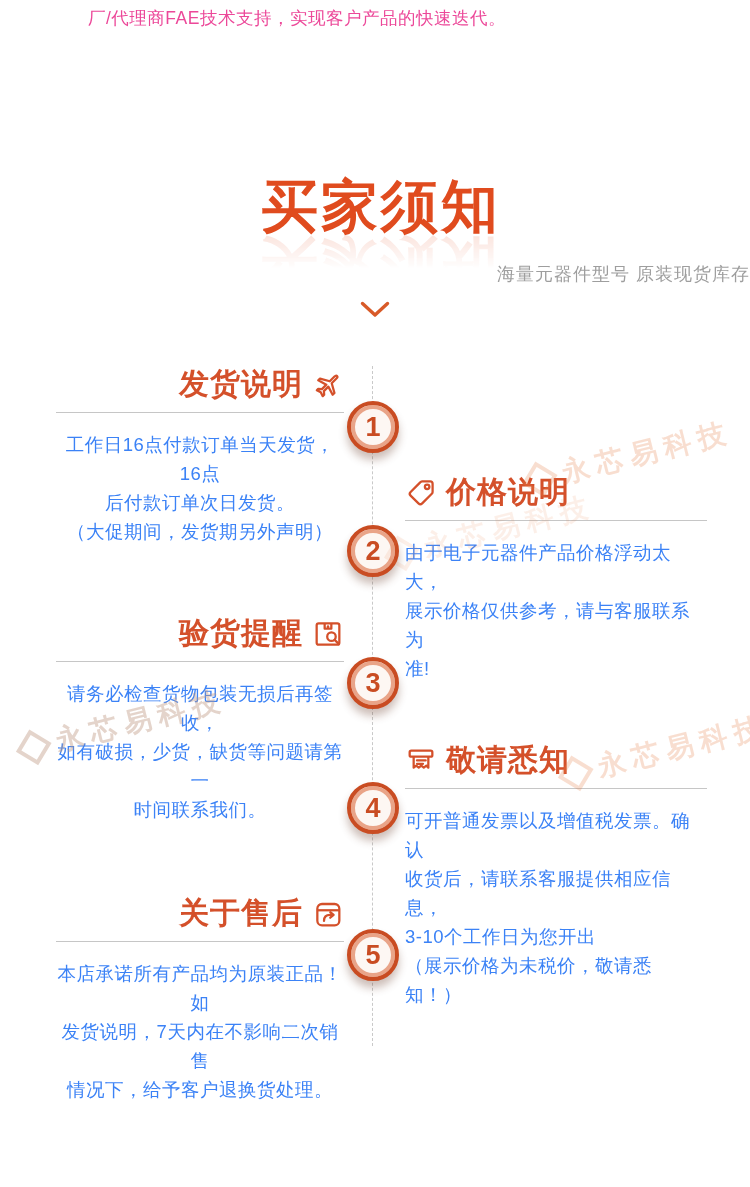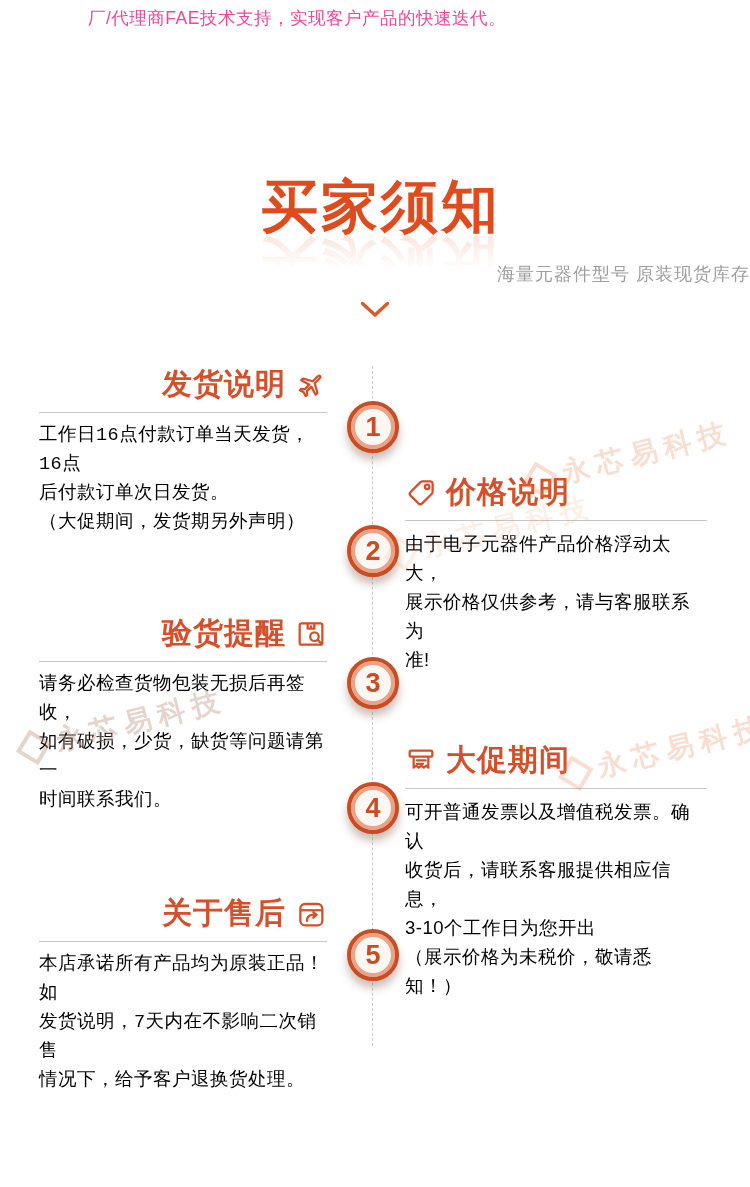--- a/index.html
+++ b/index.html
@@ -86,21 +86,21 @@
     font-size: 27px; font-weight: bold; color: #c94c22;
   }
   .c1 { top: 401px; }
   .c2 { top: 525px; }
   .c3 { top: 657px; }
   .c4 { top: 782px; }
   .c5 { top: 929px; }
 
   
   .sec { position: absolute; }
-  .sec.left  { left: 39px;  width: 288px; text-align: left; font-family: Liberation Mono, monospace; }
+  .sec.left  { left: 56px;  width: 288px; text-align: center; }
   .sec.right { left: 405px; width: 302px; text-align: left; }
   .s1 { top: 364px; }
   .s2 { top: 472px; }
   .s3 { top: 613px; }
   .s4 { top: 740px; }
   .s5 { top: 893px; }
 
   .sec-header {
     display: flex; align-items: center; gap: 9px;
     margin-bottom: 7px;
@@ -112,24 +112,24 @@
     font-weight: bold;
     color: #d4502a;
     letter-spacing: 1px;
   }
   .sec-icon { width: 32px; height: 32px; display: inline-block; }
   .sec-icon svg { width: 100%; height: 100%; }
 
   .divider { border-top: 1px solid #c6c6c6; }
 
   .sec-body {
-    margin-top: 8px;
+    margin-top: 17px;
     font-size: 18.5px;
     line-height: 29px;
-    color: #000000;
+    color: #3b82f6;
     letter-spacing: 0.5px;
     white-space: pre-line;
   }
 
   
   .wm {
     position: absolute;
     display: flex; align-items: center; gap: 10px;
     transform: rotate(-14deg);
     pointer-events: none;
@@ -242,21 +242,21 @@
 
   <section class="sec right s4">
     <div class="sec-header">
       <span class="sec-icon">
         <svg viewBox="0 0 24 24" fill="none" stroke="#d4502a" stroke-width="1.7" stroke-linejoin="round">
           <rect x="3.5" y="4.2" width="17" height="4.6" rx="1.2"></rect>
           <path d="M6.5 8.8 V17 l1.9-1.5 1.9 1.5 1.9-1.5 1.9 1.5 1.9-1.5 1.5 1.5 V8.8"></path>
           <path d="M9 11.6 h6.5 M9 14.1 h4.5" stroke-linecap="round"></path>
         </svg>
       </span>
-      <h2>大促期间</h2>
+      <h2>敬请悉知</h2>
     </div>
     <div class="divider"></div>
     <p class="sec-body">可开普通发票以及增值税发票。确认
 收货后，请联系客服提供相应信息，
 3-10个工作日为您开出
 （展示价格为未税价，敬请悉知！）</p>
   </section>
 
   <section class="sec left s5">
     <div class="sec-header">

